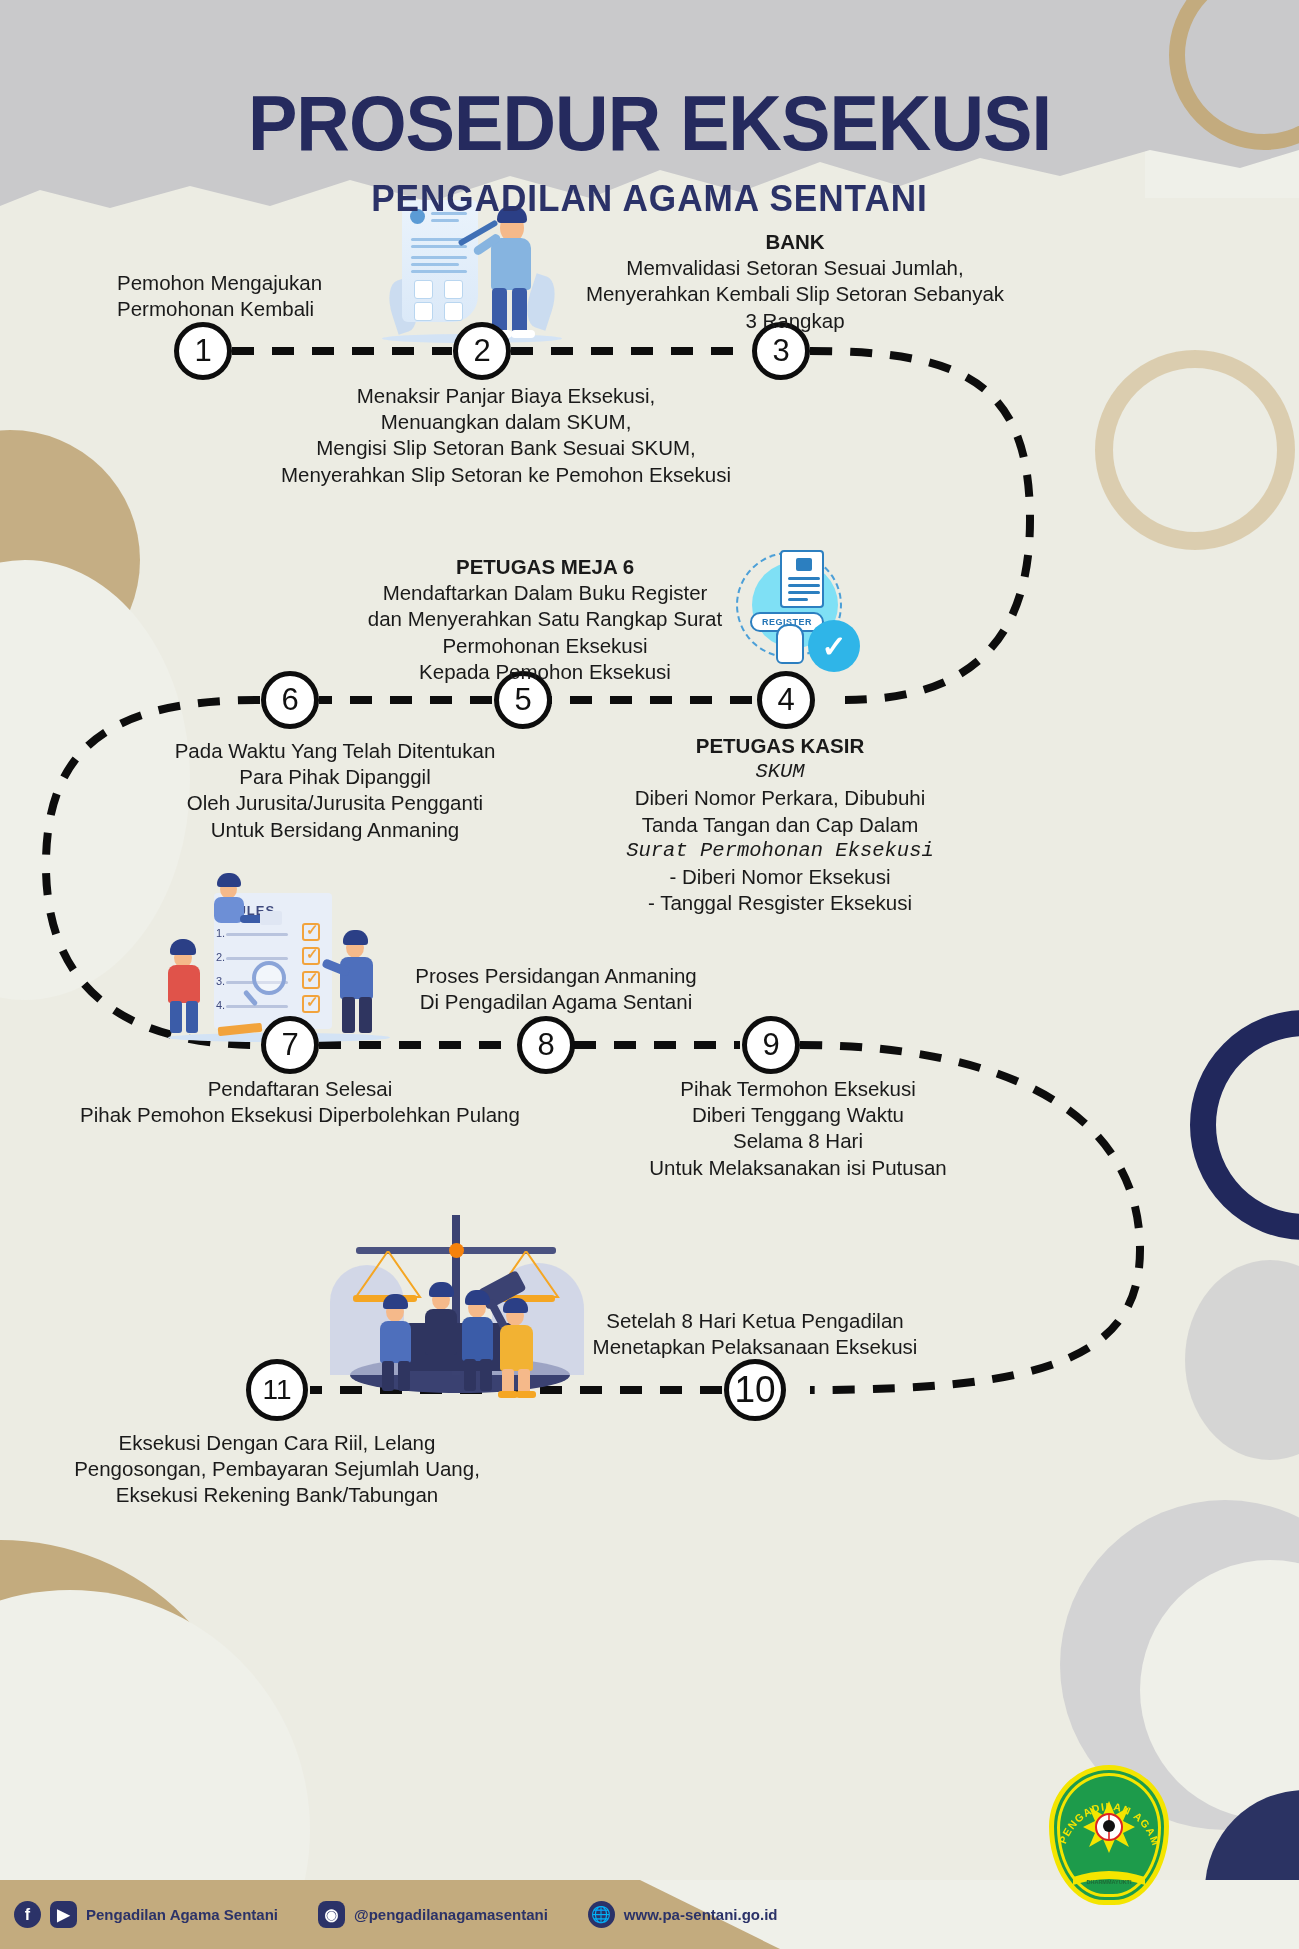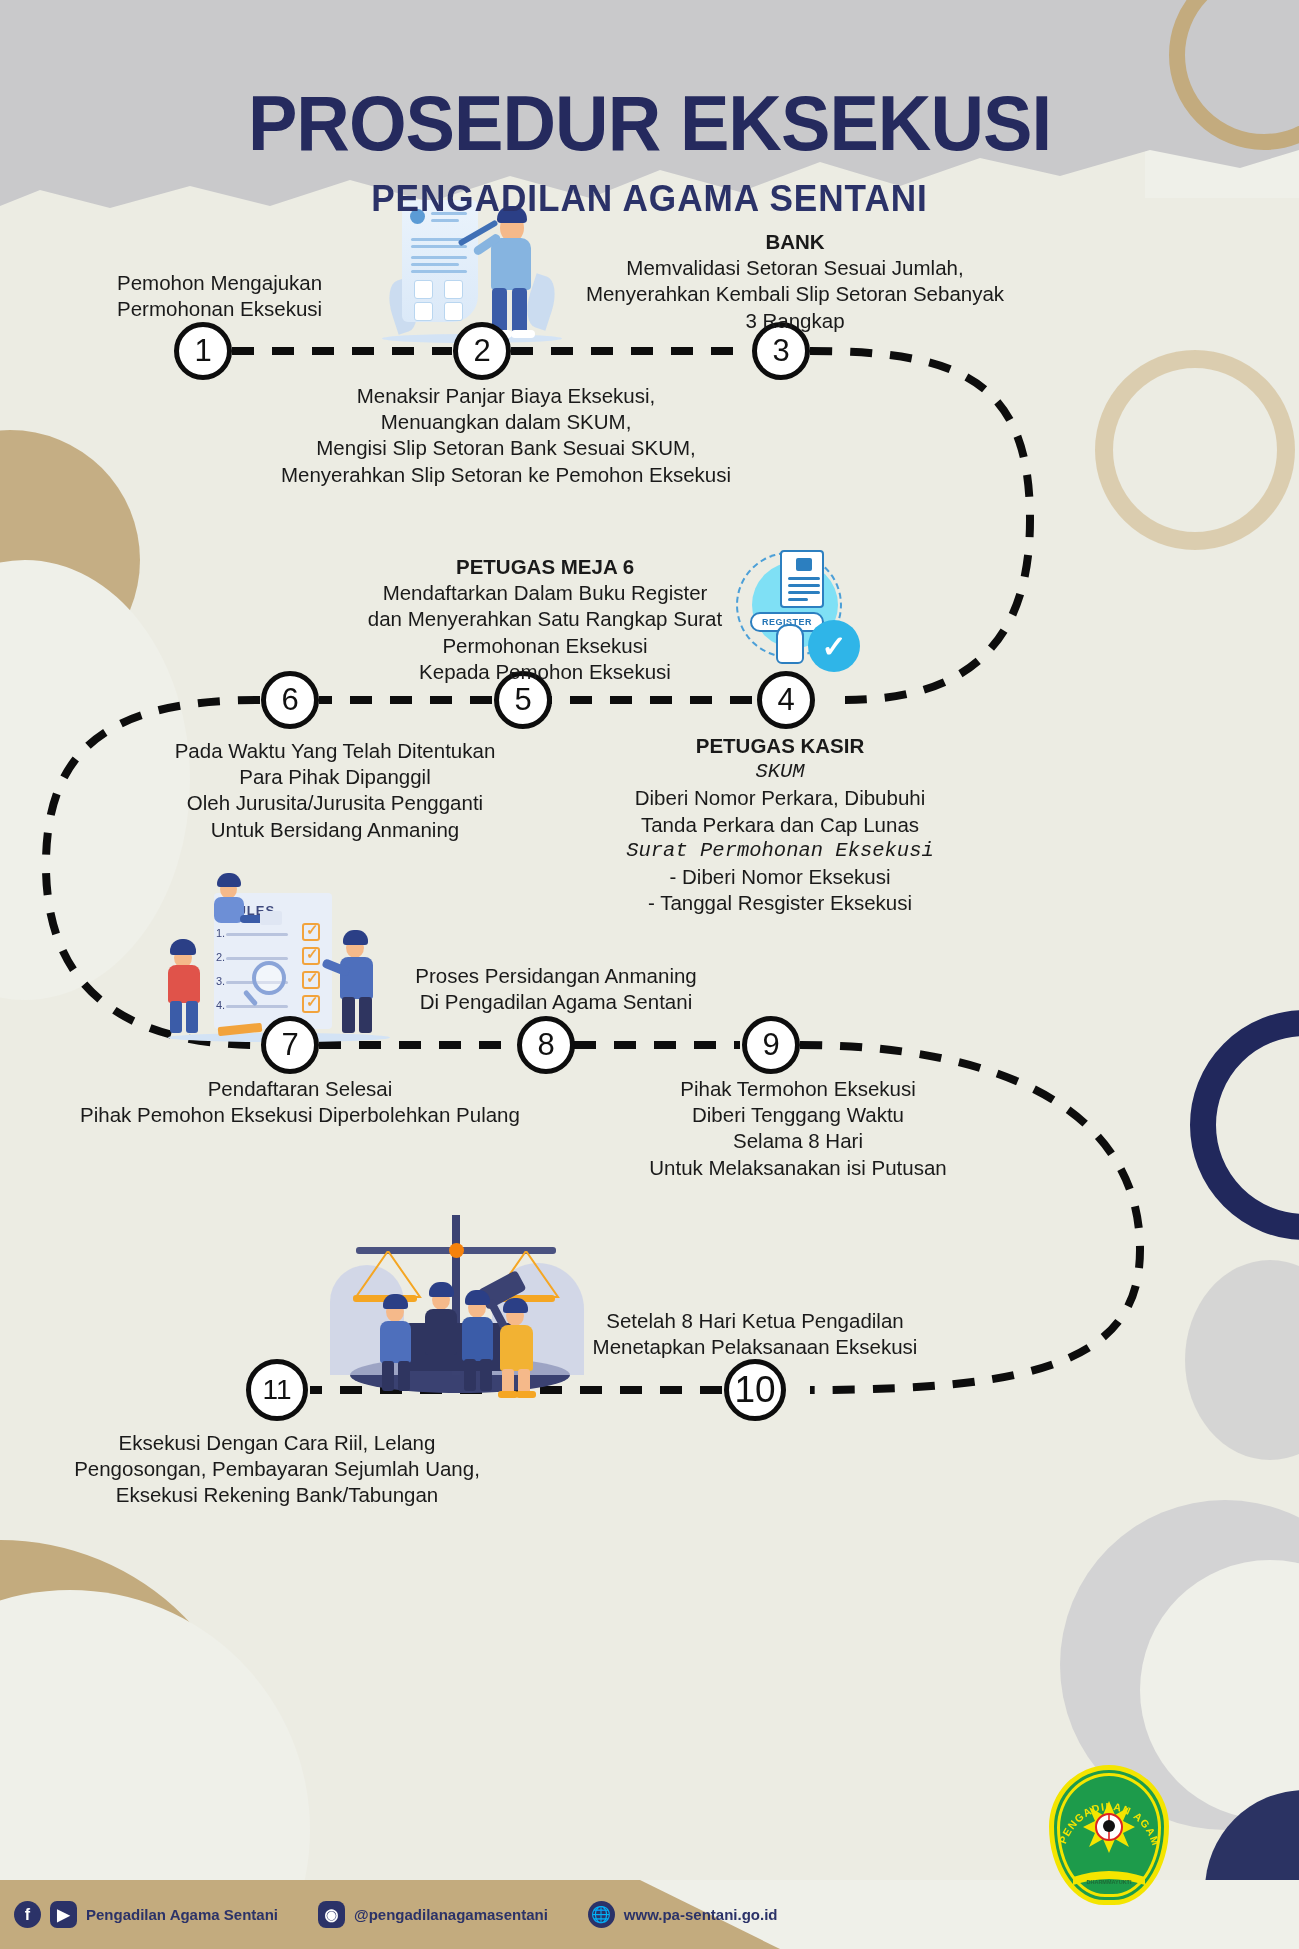--- a/index.html
+++ b/index.html
@@ -398,21 +398,21 @@
   <div class="node" style="left:757px; top:671px;">4</div>
   <div class="node" style="left:494px; top:671px;">5</div>
   <div class="node" style="left:261px; top:671px;">6</div>
   <div class="node" style="left:261px; top:1016px;">7</div>
   <div class="node" style="left:517px; top:1016px;">8</div>
   <div class="node" style="left:742px; top:1016px;">9</div>
   <div class="node wide" style="left:724px; top:1359px; font-size:37px;">10</div>
   <div class="node wide" style="left:246px; top:1359px; font-size:28px;">11</div>
 
   <div class="txt ta-l" style="left:117px; top:270px; width:330px; white-space:pre-line;">Pemohon Mengajukan
-Permohonan Eksekusi</div>
+Permohonan Kembali</div>
 
   <div class="txt ta-c" style="left:236px; top:383px; width:540px; white-space:pre-line;">Menaksir Panjar Biaya Eksekusi,
 Menuangkan dalam SKUM,
 Mengisi Slip Setoran Bank Sesuai SKUM,
 Menyerahkan Slip Setoran ke Pemohon Eksekusi</div>
 
   <div class="txt ta-c" style="left:570px; top:229px; width:450px;">
     <div class="hd">BANK</div>
     <div style="white-space:pre-line;">Memvalidasi Setoran Sesuai Jumlah,
 Menyerahkan Kembali Slip Setoran Sebanyak
@@ -424,21 +424,21 @@
     <div style="white-space:pre-line;">Mendaftarkan Dalam Buku Register
 dan Menyerahkan Satu Rangkap Surat
 Permohonan Eksekusi
 Kepada Pemohon Eksekusi</div>
   </div>
 
   <div class="txt ta-c" style="left:600px; top:733px; width:360px;">
     <div class="hd">PETUGAS KASIR</div>
     <div class="it">SKUM</div>
     <div>Diberi Nomor Perkara, Dibubuhi</div>
-    <div>Tanda Perkara dan Cap Lunas</div>
+    <div>Tanda Tangan dan Cap Dalam</div>
     <div class="it">Surat Permohonan Eksekusi</div>
     <div>- Diberi Nomor Eksekusi</div>
     <div>- Tanggal Resgister Eksekusi</div>
   </div>
 
   <div class="txt ta-c" style="left:130px; top:738px; width:410px; white-space:pre-line;">Pada Waktu Yang Telah Ditentukan
 Para Pihak Dipanggil
 Oleh Jurusita/Jurusita Pengganti
 Untuk Bersidang Anmaning</div>
 

